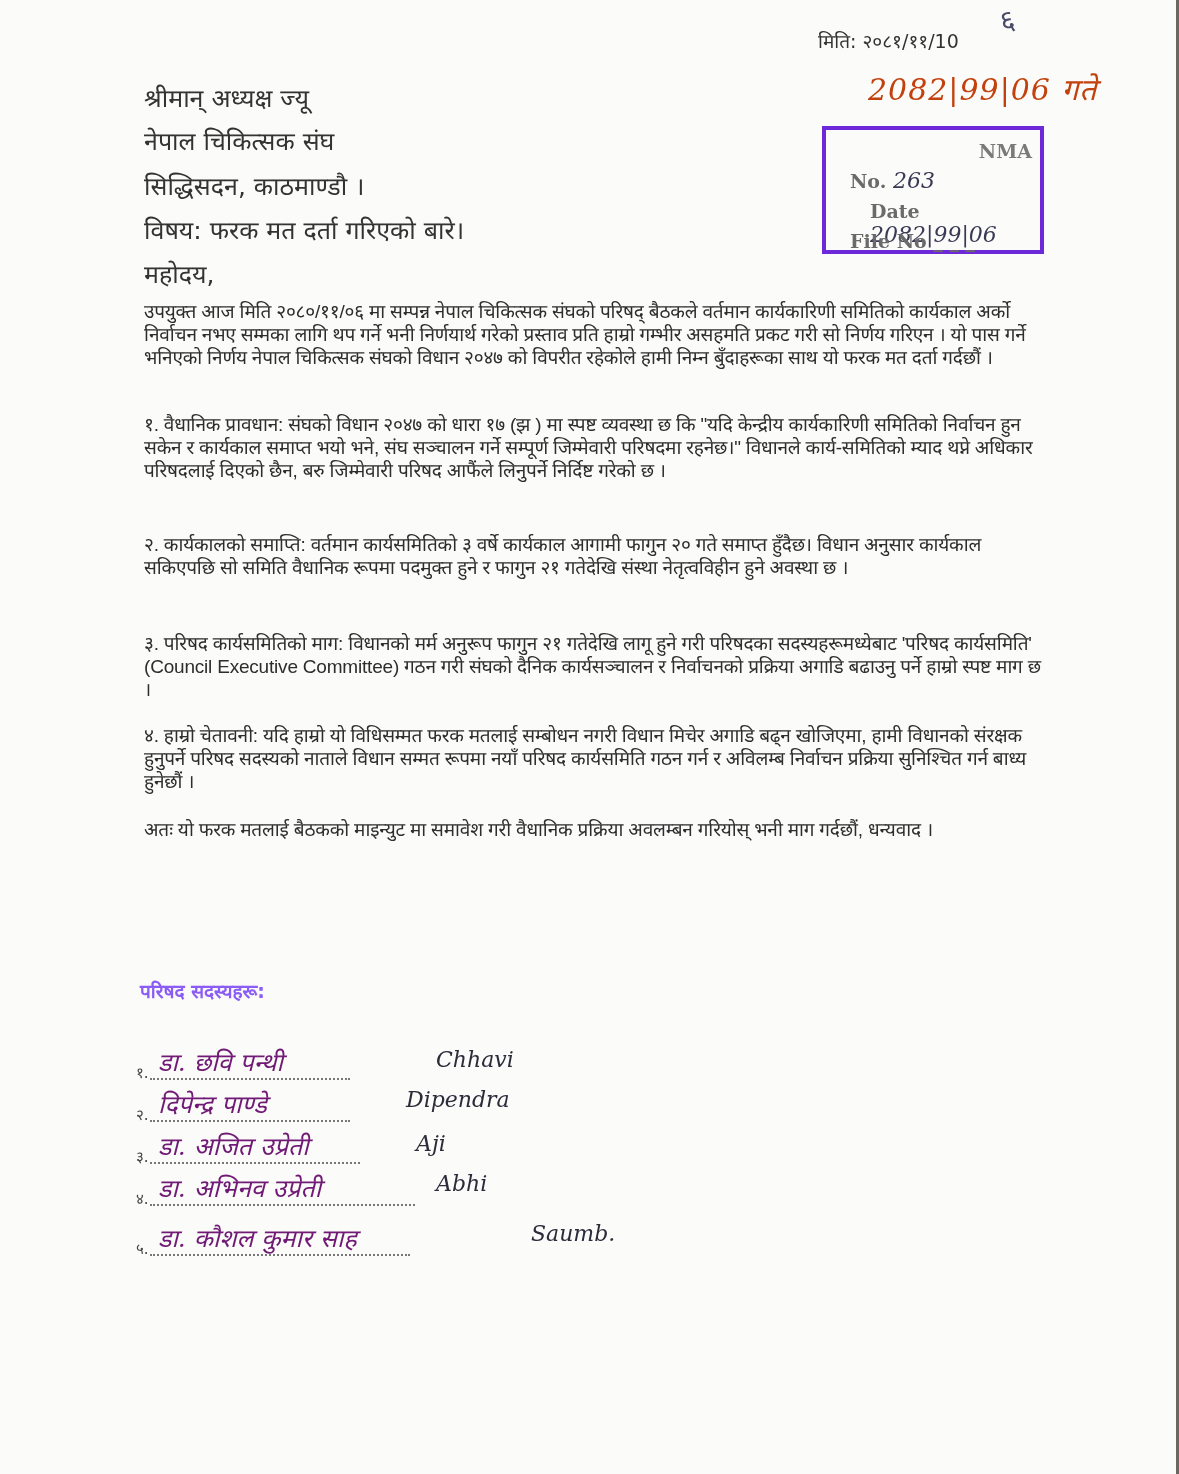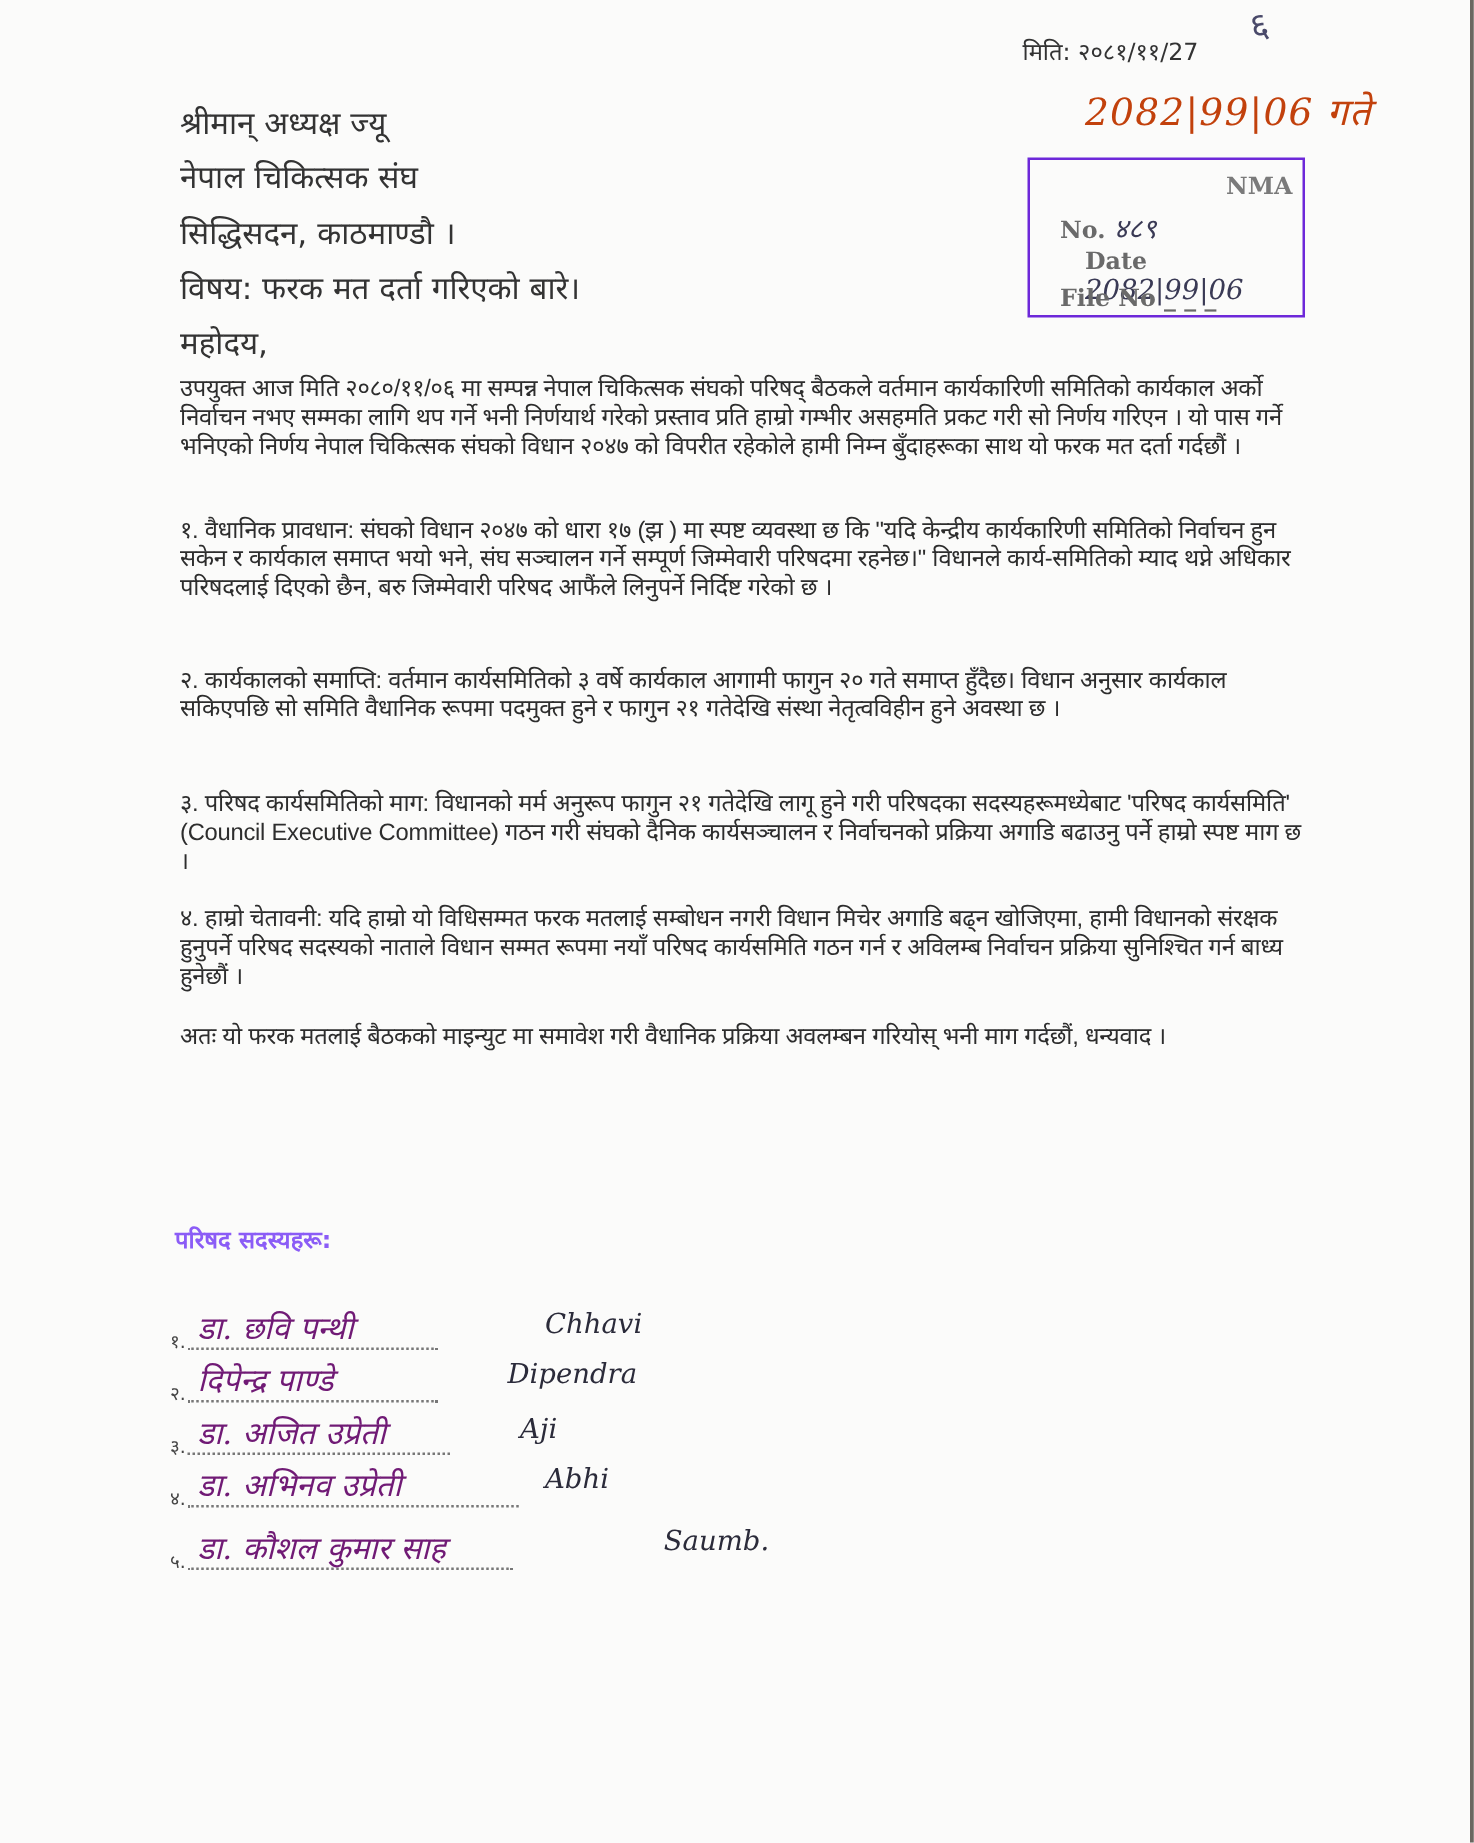--- a/index.html
+++ b/index.html
@@ -8,21 +8,21 @@
     background:#fbfbfa;
     font-family:"DejaVu Sans", "Liberation Sans", sans-serif;
     color:#2a2a2a;
   }
   .right-edge { position:absolute; top:0; right:0; width:3px; height:1474px; background:#6b6760; }
   .corner-mark { position:absolute; left:1000px; top:0; font-family:"DejaVu Serif", serif; font-size:28px; color:#4a4a6a; transform:rotate(-10deg); }
   .date-printed { position:absolute; left:818px; top:28px; font-size:19px; color:#333; }
   .date-hand { position:absolute; left:868px; top:68px; font-family:"DejaVu Serif", serif; font-style:italic; font-size:30px; color:#c2410c; letter-spacing:1px; }
   .stamp {
     position:absolute; left:822px; top:126px; width:222px; height:128px;
-    border:2px solid #6d28d9; box-sizing:border-box;
+    border:4px solid #6d28d9; box-sizing:border-box;
     font-family:"DejaVu Serif", serif; color:#6a6a6a;
   }
   .stamp .org { position:absolute; right:8px; top:10px; font-weight:bold; font-size:19px; color:#7a7a7a; }
   .stamp .row { position:absolute; left:24px; font-weight:bold; font-size:19px; }
   .stamp .r1 { top:38px; } .stamp .r2 { top:70px;margin-left:20px; } .stamp .r3 { top:100px; }
   .stamp .hand { font-style:italic; font-weight:normal; color:#3a3a55; font-size:22px; }
   .addr { position:absolute; left:144px; font-size:25px; color:#333; }
   .para {
     position:absolute; left:144px; width:900px;
     font-size:19px; line-height:23px; color:#2d2d2d;
@@ -35,28 +35,28 @@
   .sig-row .dots { position:absolute; left:14px; bottom:4px; border-bottom:2px dotted #777; }
   .sig-row .name { position:absolute; left:22px; bottom:6px; font-family:"DejaVu Serif", serif; font-style:italic; font-size:25px; color:#701a75; white-space:nowrap; }
   .sig-row .sign { position:absolute; bottom:4px; font-family:"DejaVu Serif", serif; font-style:italic; font-size:22px; color:#2b2b3a; white-space:nowrap; }
 </style>
 </head>
 <body>
 
 <div class="right-edge"></div>
 
 <div class="corner-mark">६</div>
-<div class="date-printed">मिति: २०८१/११/27</div>
+<div class="date-printed">मिति: २०८१/११/10</div>
 <div class="date-hand">2082|99|06 गते</div>
 
 <div class="stamp">
   <span class="org">NMA</span>
   <div class="row r1">
     <span>No.</span>
-    <span class="hand">४८९</span>
+    <span class="hand">263</span>
   </div>
   <div class="row r2">
     <span>Date</span>
     <span class="hand">2082|99|06</span>
   </div>
   <div class="row r3">
     <span>File No</span>
     <span>_ _ _</span>
   </div>
 </div>

